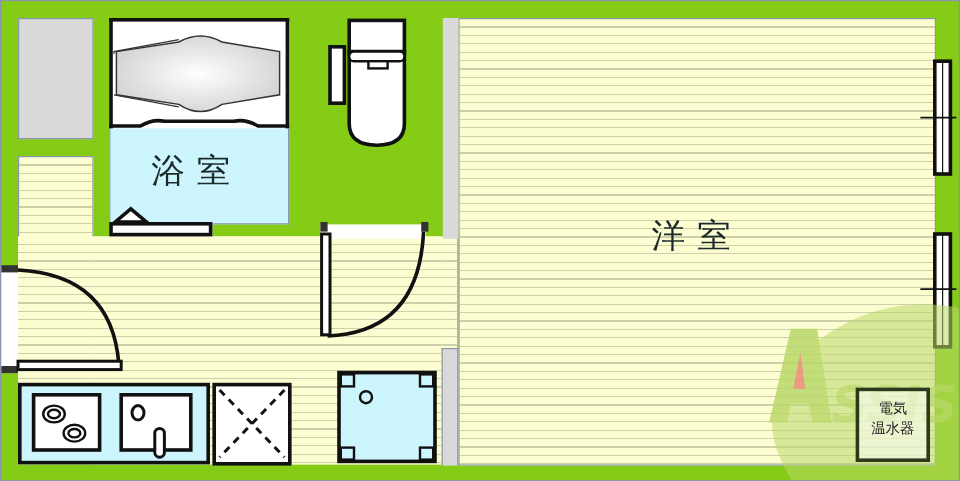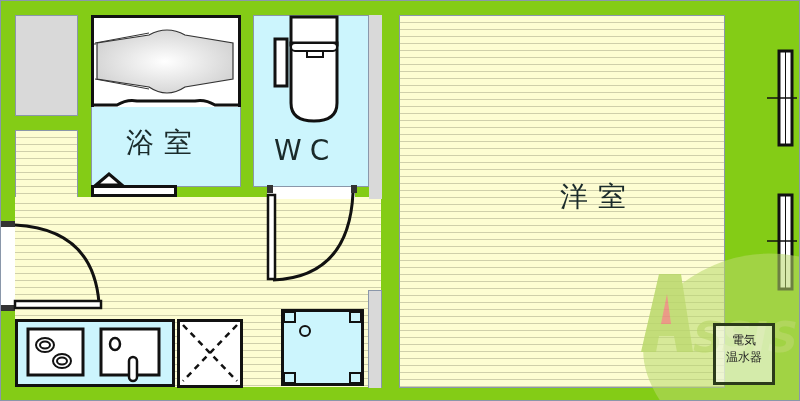--- a/index.html
+++ b/index.html
@@ -41,40 +41,37 @@
       <path d="M4,30 L4,28 L58,18 M4,64 L58,74" stroke="#333" stroke-width="1" fill="none"></path>
       <path d="M0,90 L26,90 Q36,84 46,86 L104,86 Q114,84 124,90 L150,90" stroke="#111" stroke-width="3" fill="none"></path>
     </svg>
   </div>
 
   <div class="abs" style="left:90px; top:184px; width:86px; height:12px; background:#fff; border:3px solid #111;"></div>
   <svg width="30" height="14" style="left:93px; top:171px;">
     <path d="M2,13 L15,2 L28,13 Z" fill="#fff" stroke="#111" stroke-width="3"></path>
   </svg>
 
-  <div class="abs wet" style="left:252px; top:14px; width:116px; height:172px;">
-    <span class="label" style="left:20px; top:118px; font-size:28px; letter-spacing:8px;">WC</span>
-  </div>
   <svg width="70" height="110" style="left:272px; top:14px;">
     <rect x="18" y="2" width="46" height="28" fill="#fff" stroke="#111" stroke-width="3"></rect>
     <rect x="2" y="24" width="12" height="47" fill="#fff" stroke="#111" stroke-width="3"></rect>
     <path d="M18,28 L64,28 L64,88 Q64,106 41,106 Q18,106 18,88 Z" fill="#fff" stroke="#111" stroke-width="3"></path>
     <rect x="18" y="28" width="46" height="8" rx="4" fill="#fff" stroke="#111" stroke-width="2"></rect>
     <rect x="34" y="36" width="16" height="6" fill="#fff" stroke="#111" stroke-width="2"></rect>
   </svg>
 
   <div class="abs" style="left:266px; top:186px; width:88px; height:12px; background:#fff;"></div>
   <svg width="100" height="100" style="left:262px; top:184px;">
     <rect x="4" y="0" width="6" height="8" fill="#333"></rect>
     <rect x="88" y="0" width="6" height="8" fill="#333"></rect>
     <rect x="5" y="10" width="7" height="84" fill="#fff" stroke="#111" stroke-width="2.5"></rect>
     <path d="M10,95 Q86,92 90,8" fill="none" stroke="#111" stroke-width="3"></path>
   </svg>
 
-  <div class="abs floor" style="left:398px; top:14px; width:326px; height:373px;">
+  <div class="abs floor" style="left:381px; top:14px; width:398px; height:373px;">
     <span class="label" style="left:160px; top:162px;">洋室</span>
   </div>
 
   <div class="abs" style="left:367px; top:289px; width:14px; height:98px; background:#d9d9d9; border:1px solid #8a97aa; border-bottom:none;"></div>
 
   <div class="abs" style="left:368px; top:14px; width:13px; height:184px; background:#d9d9d9;"></div>
 
   <svg width="24" height="100" style="left:772px; top:48px;">
     <rect x="6" y="2" width="13" height="94" fill="#fff" stroke="#111" stroke-width="3"></rect>
     <line x1="12.5" y1="2" x2="12.5" y2="96" stroke="#111" stroke-width="1"></line>

